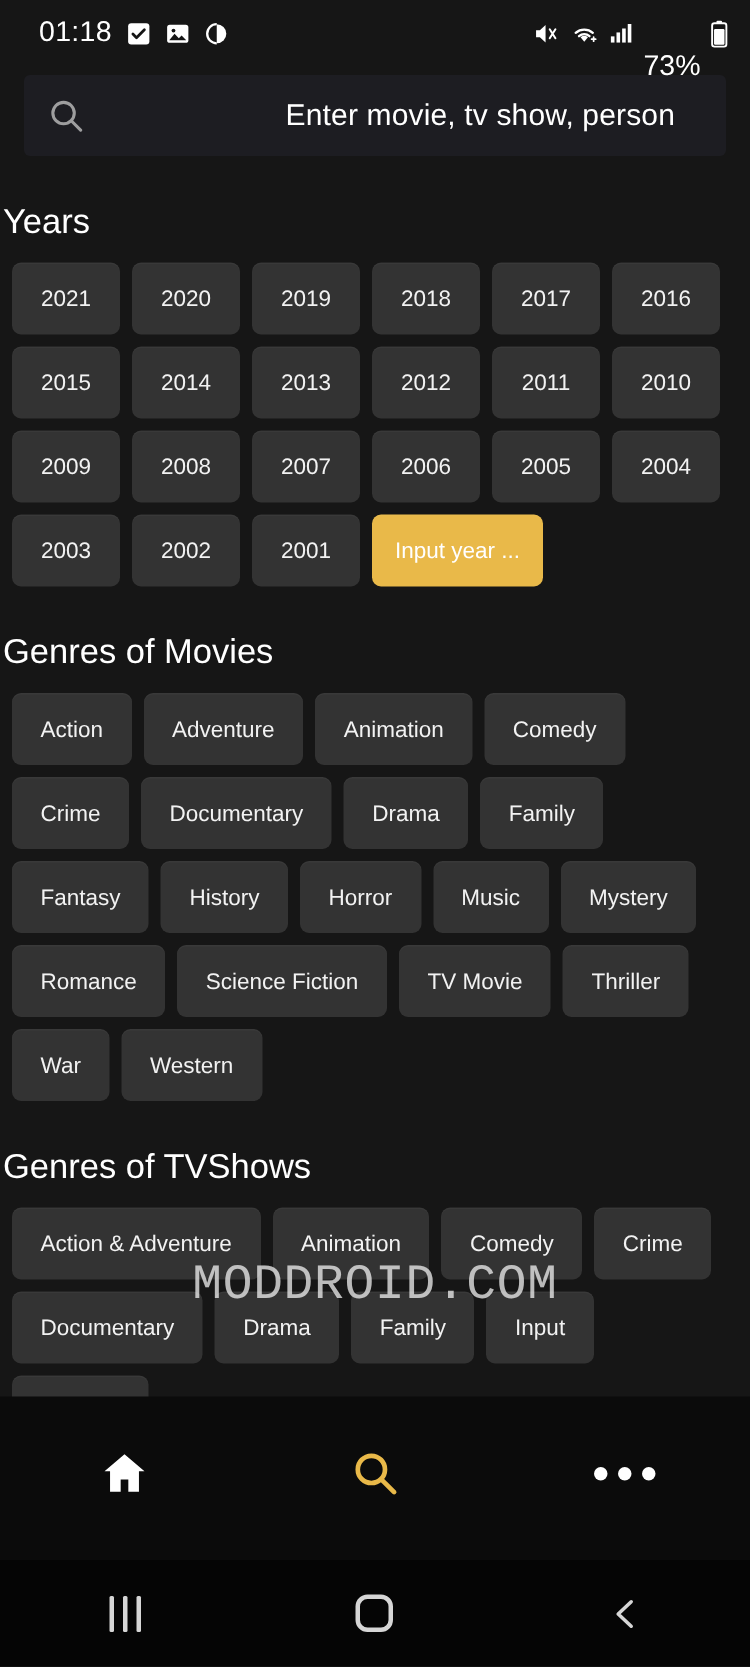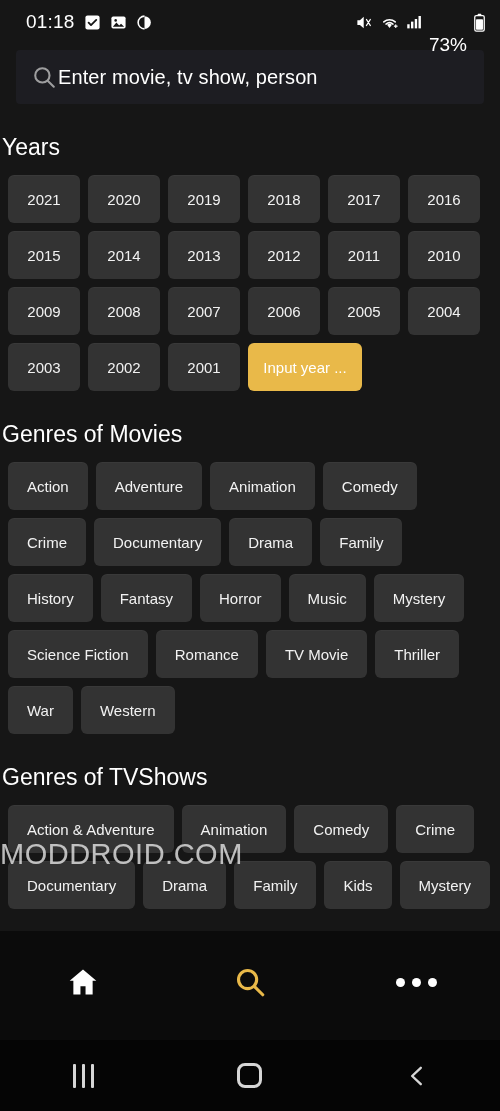--- a/index.html
+++ b/index.html
@@ -26,21 +26,21 @@
   .ico { display: inline-flex; align-items: center; justify-content: center; }
 
   
   .searchwrap { padding: 6px 16px 0 16px; }
   .searchbar {
     height: 54px; background: #1d1d22; border-radius: 4px;
     display: flex; align-items: center; padding: 0 14px;
   }
   .search-icon { width: 28px; height: 28px; flex: 0 0 auto; opacity: .75; }
   .search-placeholder {
-    flex: 1; text-align: left; color: #ffffff;
+    flex: 1; text-align: right; color: #ffffff;
     font-size: 20px; padding-right: 20px; letter-spacing: .1px;
   }
 
   
   .section { padding: 0 8px; }
   .section-title {
     color: #ffffff; font-size: 23px; font-weight: 400;
     padding: 30px 0 14px 0; margin-left: -6px;
   }
   .chips { display: flex; flex-wrap: wrap; gap: 8px; }
@@ -50,23 +50,23 @@
     display: inline-flex; align-items: center; justify-content: center;
     padding: 0 19px; white-space: nowrap;
     box-shadow: 0 1px 0 rgba(255,255,255,0.03) inset;
   }
   .chip.year { width: 72px; padding: 12px; font-size: 15px; }
   .chip.accent { background: #e9b949; color: #ffffff; width: 114px; }
 
   
   .watermark {
     position: absolute; left: 0; right: 0; top: 838px;
-    font-size: 29px; letter-spacing: .5px;
+    text-align: center; font-size: 33px; letter-spacing: .5px;
     color: rgba(233,233,233,0.78); pointer-events: none;
-    font-family: Liberation Sans, sans-serif;
+    font-family: Liberation Mono, monospace;
   }
 
   
   .appnav {
     position: absolute; left: 0; bottom: 71px; width: 100%; height: 109px;
     background: #0b0b0b;
     display: flex; align-items: flex-start; justify-content: space-around;
     padding-top: 28px;
   }
   .navbtn { width: 96px; height: 46px; display: flex; align-items: center; justify-content: center; }
@@ -190,45 +190,45 @@
     <div class="section-title">Genres of Movies</div>
     <div class="chips" id="movie-genre-chips">
         <div class="chip">Action</div>
         <div class="chip">Adventure</div>
         <div class="chip">Animation</div>
         <div class="chip">Comedy</div>
         <div class="chip">Crime</div>
         <div class="chip">Documentary</div>
         <div class="chip">Drama</div>
         <div class="chip">Family</div>
+        <div class="chip">Fantasy</div>
         <div class="chip">History</div>
-        <div class="chip">Fantasy</div>
         <div class="chip">Horror</div>
         <div class="chip">Music</div>
         <div class="chip">Mystery</div>
+        <div class="chip">Romance</div>
         <div class="chip">Science Fiction</div>
-        <div class="chip">Romance</div>
         <div class="chip">TV Movie</div>
         <div class="chip">Thriller</div>
         <div class="chip">War</div>
         <div class="chip">Western</div>
       </div>
   </div>
 
   <div class="section">
     <div class="section-title">Genres of TVShows</div>
     <div class="chips" id="tv-genre-chips">
         <div class="chip">Action &amp; Adventure</div>
         <div class="chip">Animation</div>
         <div class="chip">Comedy</div>
         <div class="chip">Crime</div>
         <div class="chip">Documentary</div>
         <div class="chip">Drama</div>
         <div class="chip">Family</div>
-        <div class="chip">Kids</div>
+        <div class="chip">Input</div>
         <div class="chip">Mystery</div>
       </div>
   </div>
 
   <div class="watermark">MODDROID.COM</div>
 
   <div class="appnav">
     <div class="navbtn">
       <span class="ico">
         <svg width="34" height="34" viewBox="0 0 24 24">

